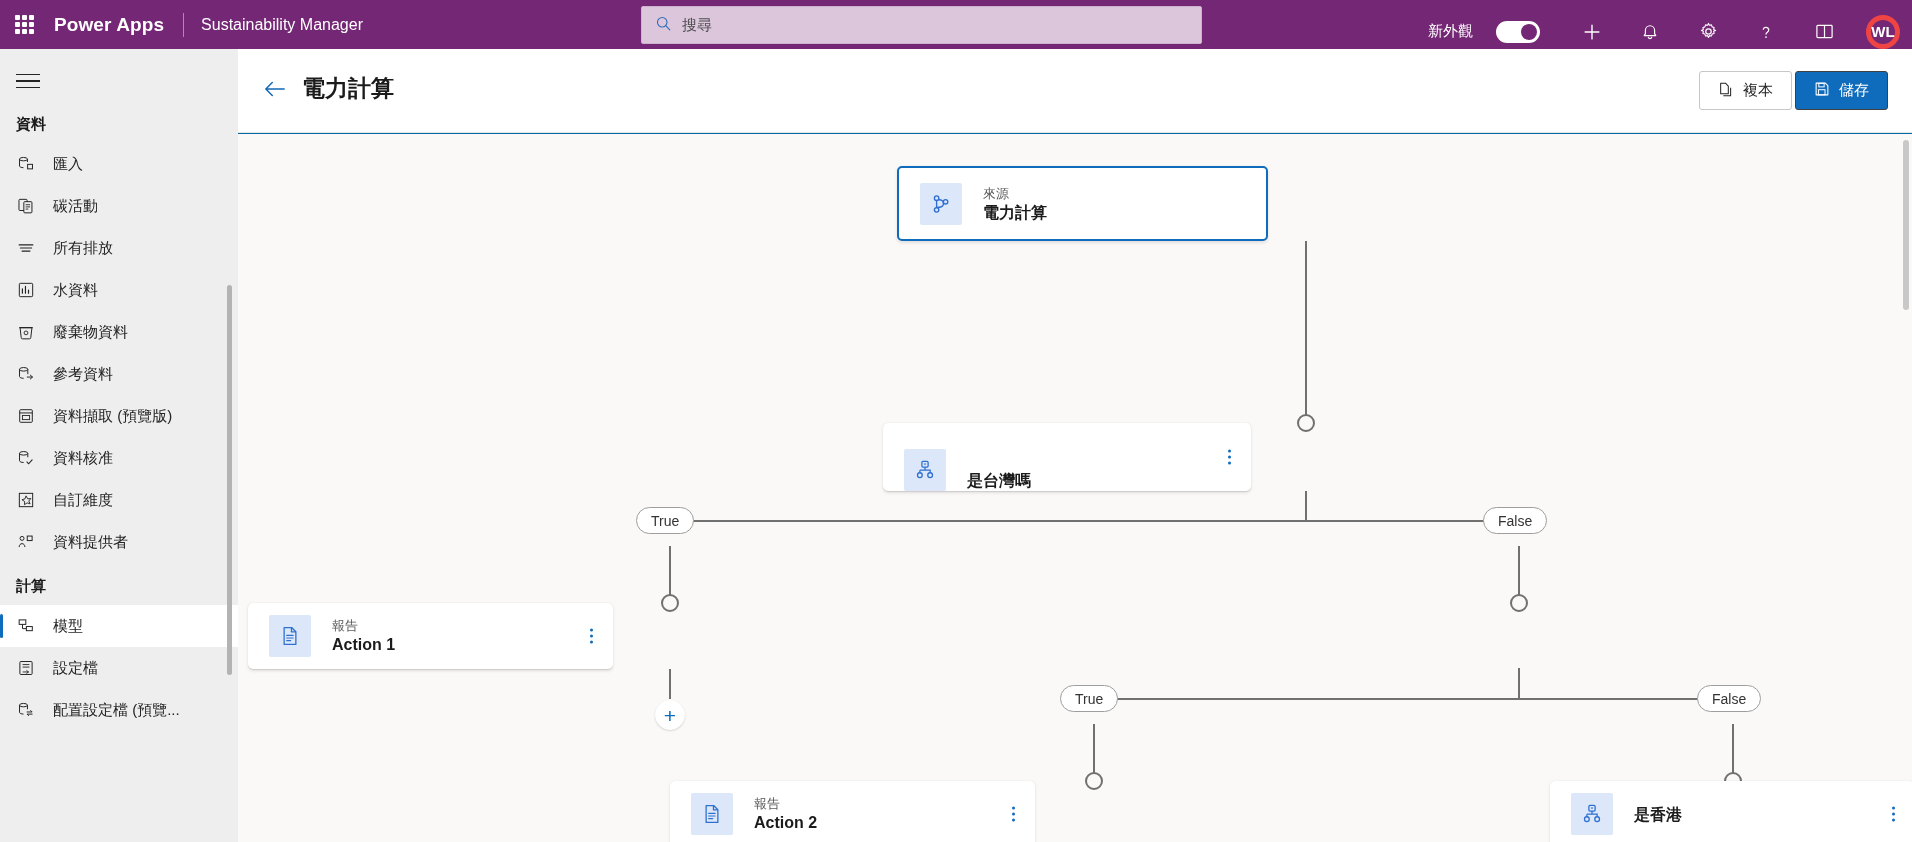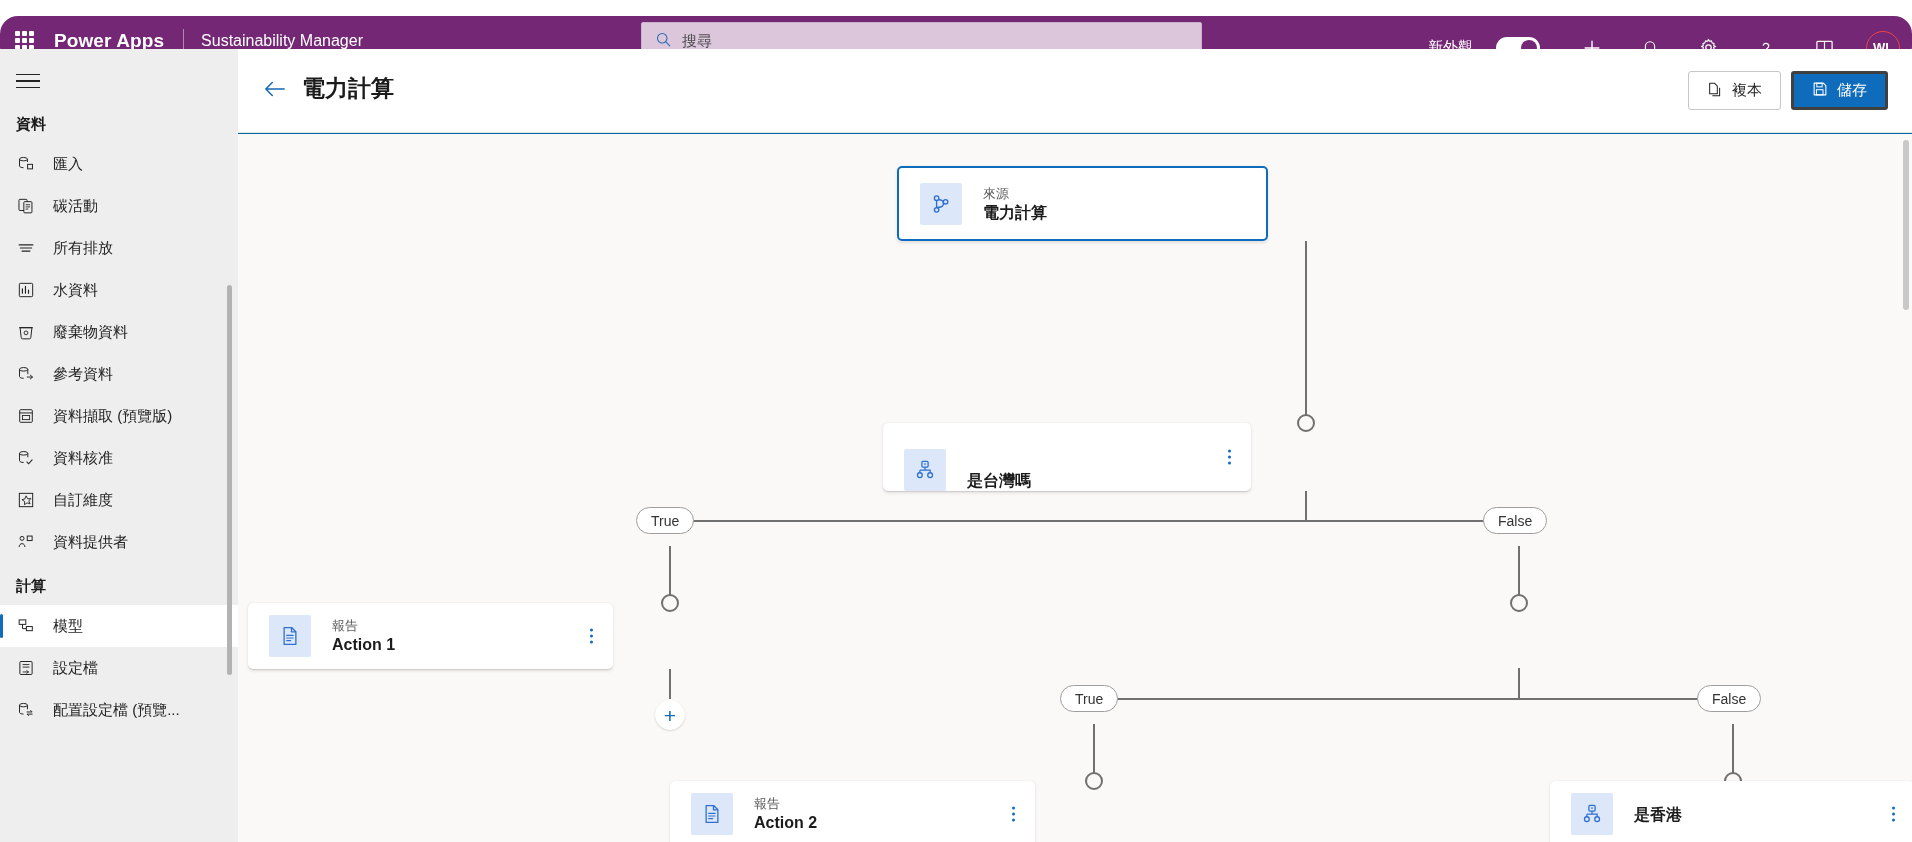--- a/index.html
+++ b/index.html
@@ -5,24 +5,24 @@
   * { box-sizing: border-box; margin: 0; padding: 0; }
   html, body {
     width: 1912px; height: 842px;
     font-family: "Liberation Sans", "DejaVu Sans", sans-serif;
     overflow: hidden;
     background: #ffffff;
   }
 
   
   .topbar {
-    position: absolute; top: 16px; left: 0;
+    position: absolute; top: 0; left: 0;
     width: 1912px; height: 49px;
     background: #742774;
-    display: flex; align-items: center; border-radius: 18px;
+    display: flex; align-items: center;
   }
   .waffle {
     width: 48px; height: 49px;
     display: flex; align-items: center; justify-content: center;
     cursor: pointer;
   }
   .waffle-grid {
     display: grid; grid-template-columns: repeat(3, 5px);
     grid-template-rows: repeat(3, 5px); gap: 2px;
   }
@@ -63,22 +63,22 @@
     position:absolute; right:3px; top:3px;
     width:16px; height:16px; border-radius:50%; background:#742774;
   }
   .tb-icon {
     width: 44px; height: 49px;
     display:flex; align-items:center; justify-content:center;
     cursor:pointer; color:#fff;
   }
   .avatar {
     width: 34px; height: 34px; border-radius:50%;
-    border: 1px solid #ef4444;
-    color:#fff; font-size:13px; font-weight:600;
+    border: 5px solid #ef4444;
+    color:#fff; font-size:15px; font-weight:600;
     display:flex; align-items:center; justify-content:center;
     margin-left: 6px; margin-right: 4px; cursor:pointer;
   }
 
   
   .sidebar {
     position: absolute; left:0; top:49px;
     width: 238px; height: 793px;
     background: #eeeeee;
     overflow: hidden;
@@ -128,28 +128,28 @@
   }
   .backtitle {
     position:absolute; left: 26px; top: 24px;
     display:flex; align-items:center; gap: 16px;
   }
   .back-arrow { cursor:pointer; display:flex; align-items:center; }
   .page-title { font-size: 23px; font-weight: 600; color:#1b1b1b; }
 
   .cmdbtns {
     position:absolute; right: 24px; top: 22px;
-    display:flex; gap: 10px;
+    display:flex; gap: 3px;
   }
   .btn {
     height: 39px; display:flex; align-items:center; gap:9px;
     padding: 0 18px; font-size:15px; border-radius:3px; cursor:pointer;
   }
   .btn-secondary { background:#ffffff; border:1px solid #c7c7c7; color:#242424; }
-  .btn-primary { background:#0f6cbd; border:3px solid #404040; color:#ffffff; }
+  .btn-primary { background:#0f6cbd; border:1px solid #404040; color:#ffffff; }
 
   
   .canvas {
     position:absolute; left:0; top:85px;
     width: 1674px; height: 708px;
     background:#faf9f8;
     overflow:hidden;
   }
   .canvas-scroll {
     position:absolute; right: 3px; top: 6px;

